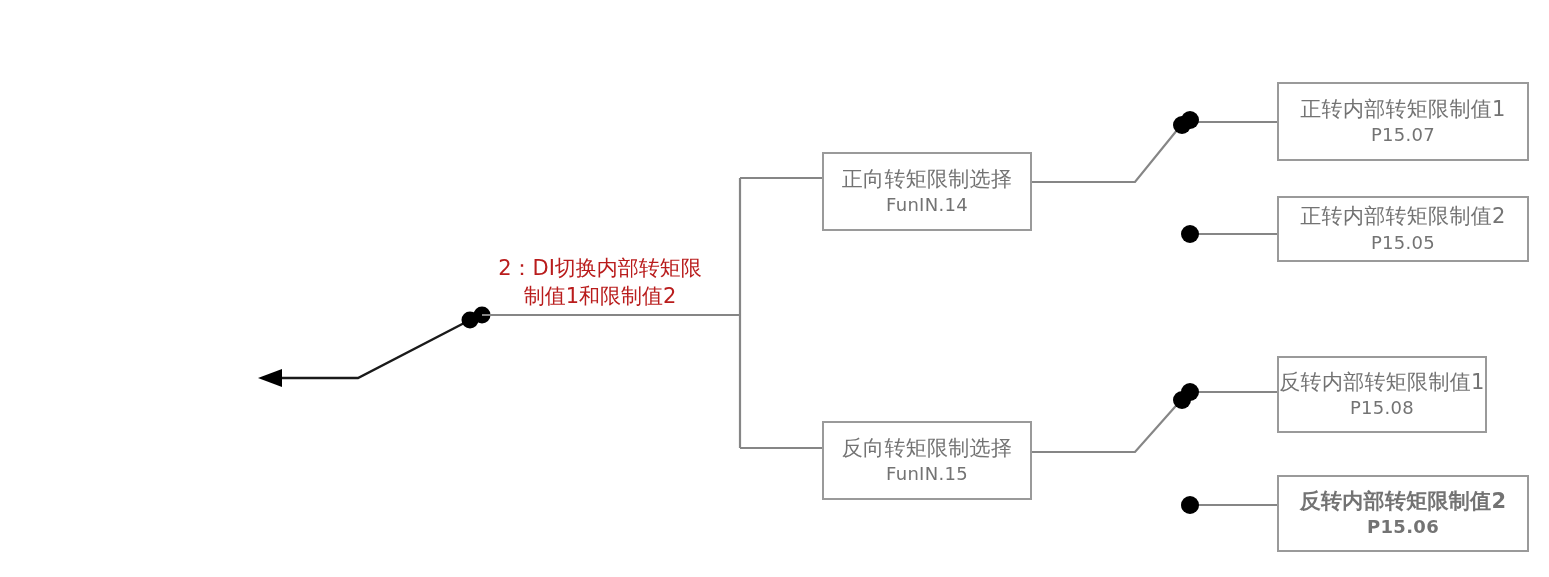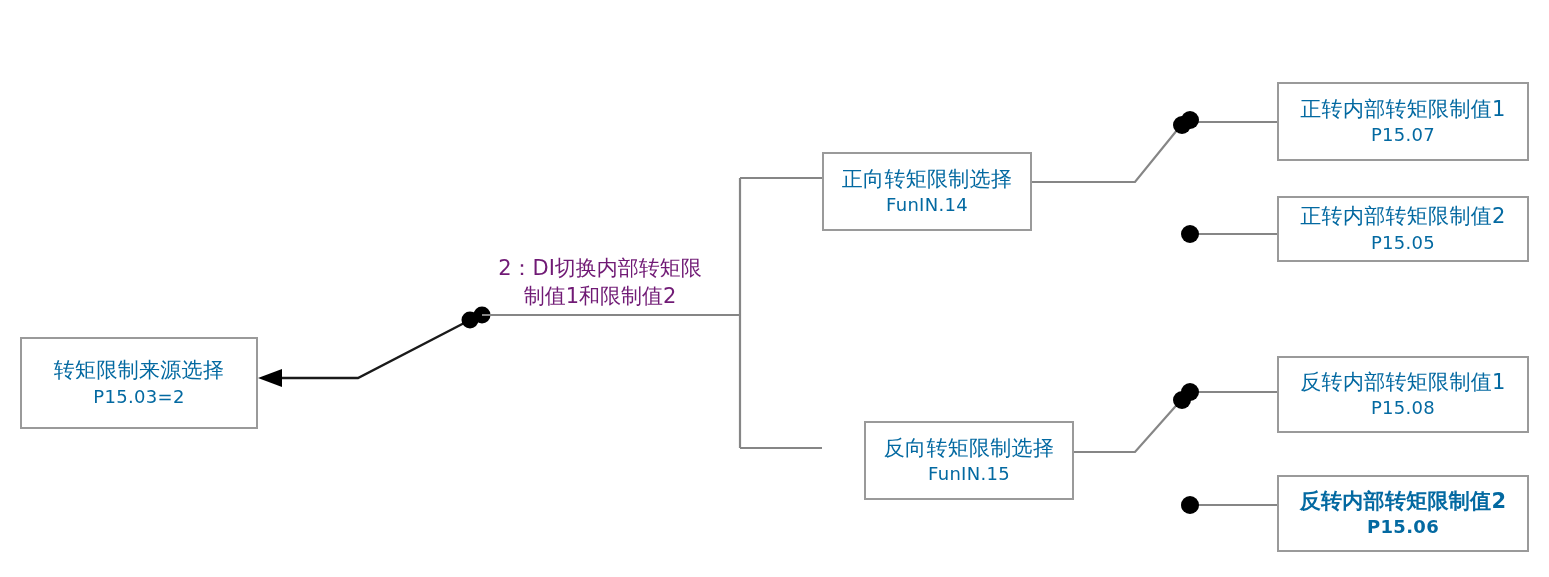--- a/index.html
+++ b/index.html
@@ -43,36 +43,36 @@
   .box {
     position: absolute;
     box-sizing: border-box;
     border: 2px solid #9a9a9a;
     background: #ffffff;
     display: flex;
     flex-direction: column;
     align-items: center;
     justify-content: center;
     text-align: center;
-    color: #0369a1;
+    color: #737373;
     line-height: 1.32;
   }
   .box .l1 {
     font-size: 21px;
     letter-spacing: 0.3px;
     white-space: nowrap;
   }
   .box .l2 {
     font-size: 18px;
     letter-spacing: 0.3px;
     white-space: nowrap;
   }
   .free-label {
     position: absolute;
-    color: #701a75;
+    color: #b91c1c;
     font-size: 21px;
     line-height: 1.35;
     text-align: center;
     white-space: pre-line;
   }
 </style>
 </head>
 <body>
 
 <div id="canvas">
@@ -112,49 +112,45 @@
     </g>
     <circle class="node-dot" cx="1182" cy="400" r="9"></circle>
     <circle class="node-dot" cx="1190" cy="392" r="9"></circle>
 
     <g>
       <path class="wire" d="M 1190 505 L 1283 505"></path>
     </g>
     <circle class="node-dot" cx="1190" cy="505" r="9"></circle>
   </svg>
 
-  <div class="box" style="left:20px; top:337px; width:238px; height:92px;">
-    <div class="l1">转矩限制来源选择</div>
-    <div class="l2">P15.03=2</div>
-  </div>
 
   <div class="free-label" style="left:480px; top:254px; width:240px;">2：DI切换内部转矩限
 制值1和限制值2</div>
 
   <div class="box" style="left:822px; top:152px; width:210px; height:79px;">
     <div class="l1">正向转矩限制选择</div>
     <div class="l2">FunIN.14</div>
   </div>
 
-  <div class="box" style="left:864px; top:421px; width:210px; height:79px;">
+  <div class="box" style="left:822px; top:421px; width:210px; height:79px;">
     <div class="l1">反向转矩限制选择</div>
     <div class="l2">FunIN.15</div>
   </div>
 
   <div class="box" style="left:1277px; top:82px; width:252px; height:79px;">
     <div class="l1">正转内部转矩限制值1</div>
     <div class="l2">P15.07</div>
   </div>
 
   <div class="box" style="left:1277px; top:196px; width:252px; height:66px;">
     <div class="l1">正转内部转矩限制值2</div>
     <div class="l2">P15.05</div>
   </div>
 
-  <div class="box" style="left:1277px; top:356px; width:252px; height:77px;">
+  <div class="box" style="left:1277px; top:356px; width:210px; height:77px;">
     <div class="l1">反转内部转矩限制值1</div>
     <div class="l2">P15.08</div>
   </div>
 
   <div class="box" style="left:1277px; top:475px; width:252px; height:77px;font-weight:bold;">
     <div class="l1">反转内部转矩限制值2</div>
     <div class="l2">P15.06</div>
   </div>
 
 </div>

